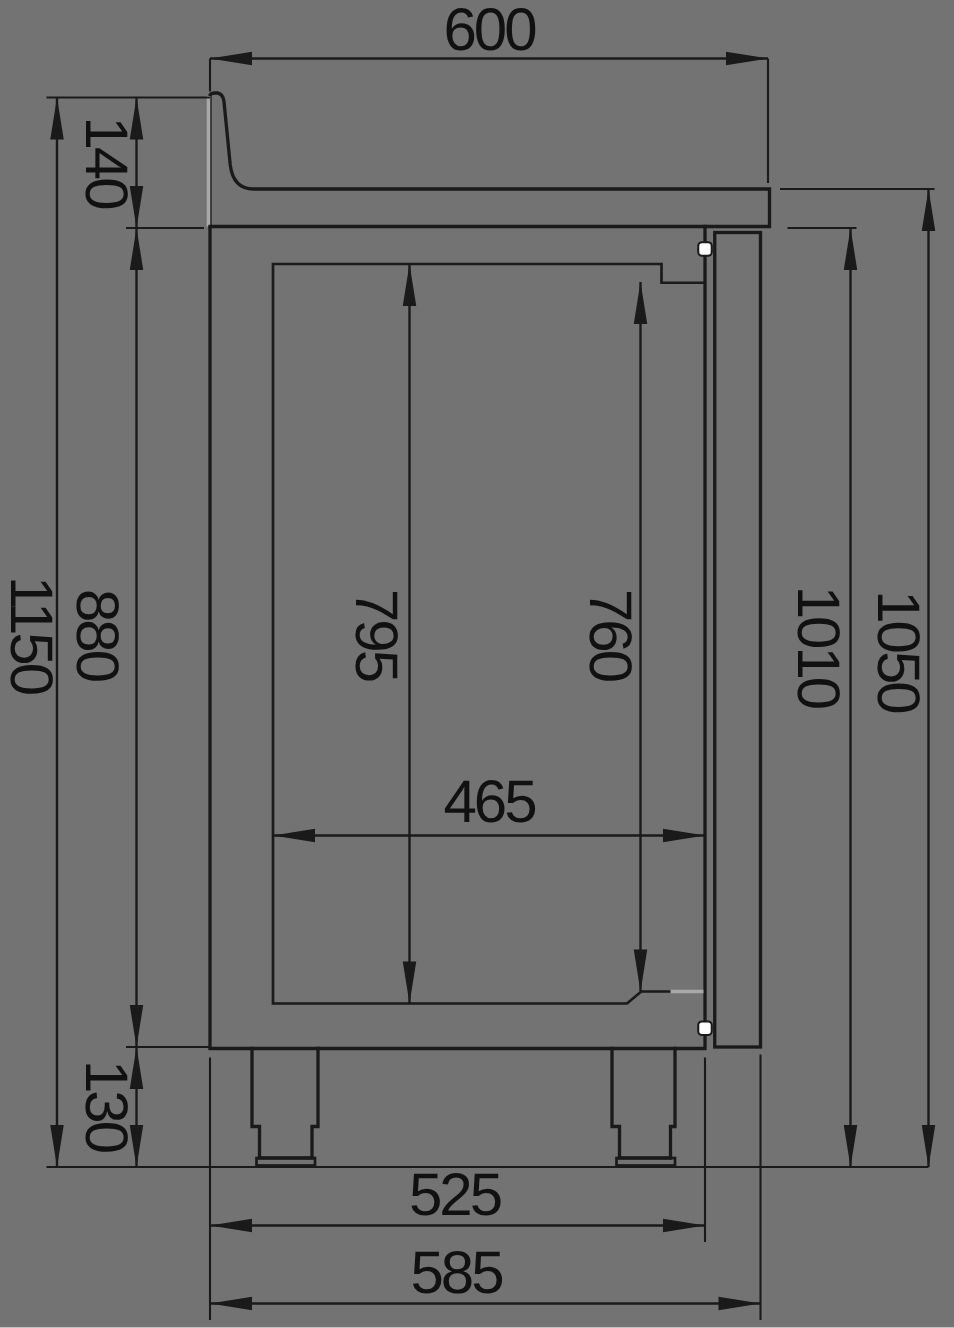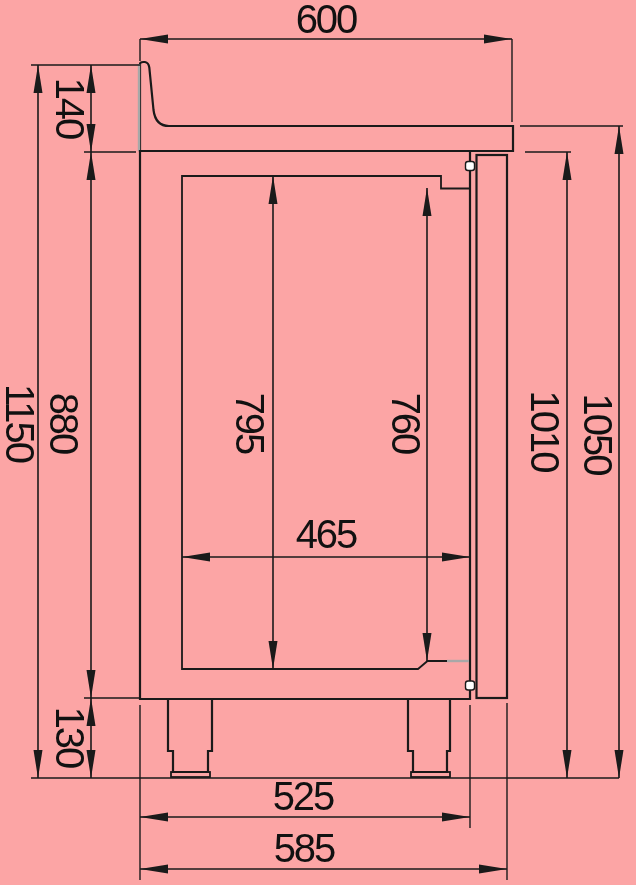--- a/index.html
+++ b/index.html
@@ -1,16 +1,16 @@
 <!DOCTYPE html>
 <html><head>
 <meta charset="utf-8">
 <style>
   html,body{margin:0;padding:0;background:#ffffff;}
-  .stage{position:relative;width:636px;height:885px;background:#fca5a5;overflow:hidden;}
+  .stage{position:relative;width:636px;height:885px;background:#737373;overflow:hidden;}
   svg{position:absolute;left:0;top:0;}
   .struct{stroke:#1a1a1a;stroke-width:2.2;fill:none;stroke-linecap:square;}
   .struct-thin{stroke:#1a1a1a;stroke-width:1.8;fill:none;}
   .gray{stroke:#a8a8a8;stroke-width:2.4;fill:none;}
   .dimline{stroke:#1a1a1a;stroke-width:1.6;fill:none;stroke-linecap:butt;}
   .extline{stroke:#1a1a1a;stroke-width:1.4;fill:none;}
   .arrow{fill:#1a1a1a;stroke:none;}
   .dim{font-family:"Liberation Sans","DejaVu Sans",sans-serif;font-size:40px;letter-spacing:-2px;fill:#111;}
   .hinge{fill:#ffffff;stroke:#1a1a1a;stroke-width:1.4;}
 </style>

